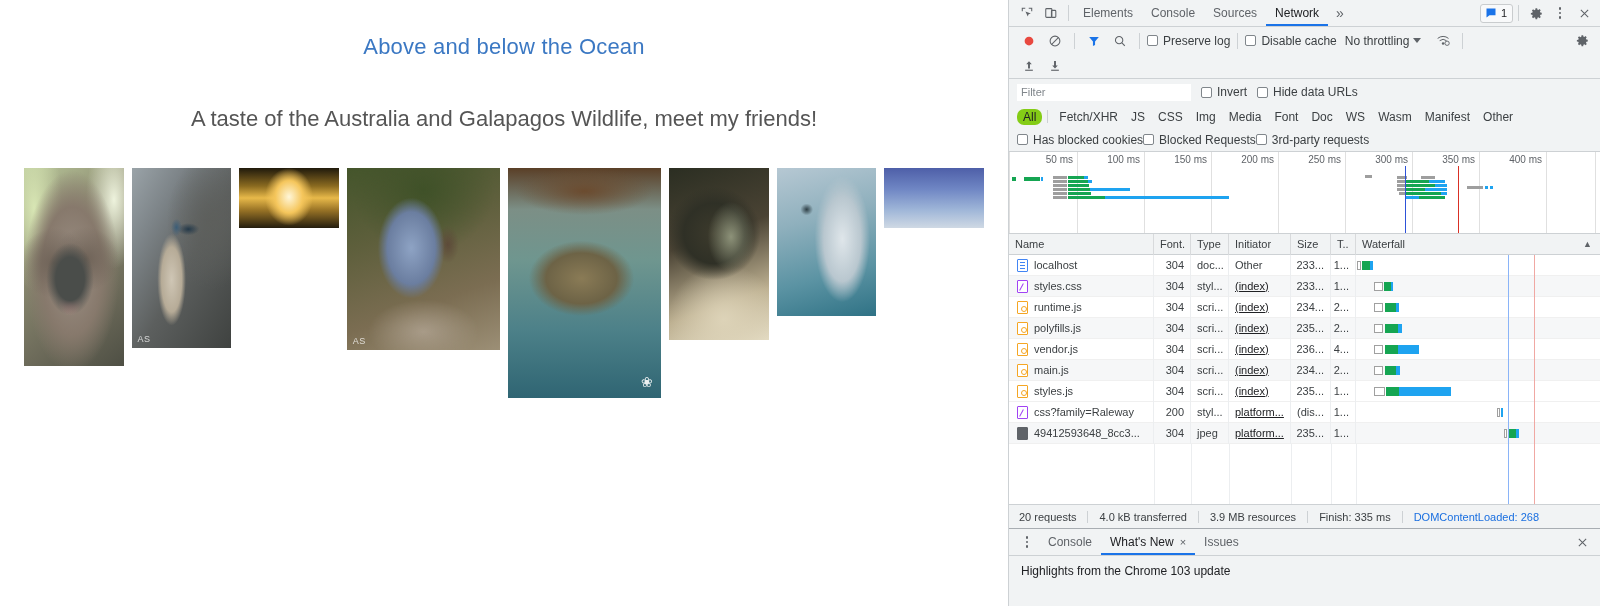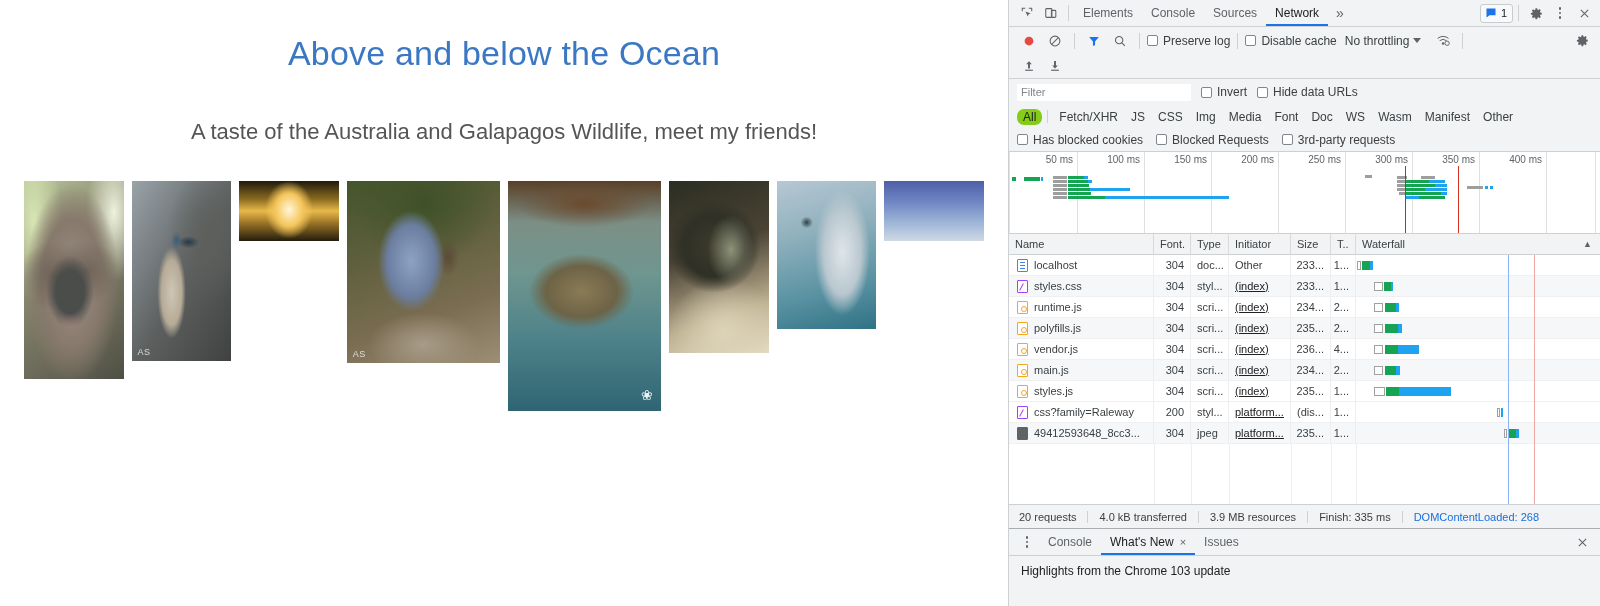--- a/index.html
+++ b/index.html
@@ -11,21 +11,21 @@
     color: #202124;
   }
   .screen { position: relative; width: 1600px; height: 606px; display: flex; }
 
   
   .page {
     width: 1008px; height: 606px; background: #fff;
     overflow: hidden; position: relative;
   }
   .page-title {
-    text-align: center; color: #3b78c3; font-size: 34px;
+    text-align: center; color: #3b78c3; font-size: 22px;
     font-weight: 400; margin-top: 34px; letter-spacing: .2px;
   }
   .page-sub {
     text-align: center; color: #555; font-size: 22px;
     font-weight: 400; margin-top: 46px;
   }
   .gallery {
     margin-top: 36px; padding: 0 24px;
     display: flex; gap: 8px; align-items: flex-start;
   }
@@ -168,21 +168,21 @@
   .type-row {
     height: 23px; display: flex; align-items: center; gap: 1px;
     padding: 0 8px; background: #f1f3f4; flex: none;
   }
   .type-pill {
     padding: 1px 6px; border-radius: 7px; color: #3c4043; white-space: nowrap;
   }
   .type-pill.active { background: #84cc16; color: #202124; text-align: center; }
   .type-divider { width: 1px; height: 13px; background: #cdd1d4; margin: 0 4px; }
   .blocked-row {
-    height: 24px; display: flex; align-items: center; gap: 13px;
+    height: 24px; display: flex; align-items: center; 
     padding: 0 8px; background: #f1f3f4;
     border-bottom: 1px solid #cdd1d4; flex: none;
   }
 
   
   .overview {
     height: 82px; background: #fff; position: relative; flex: none;
     border-bottom: 1px solid #cdd1d4; overflow: hidden;
   }
   .ov-ruler { position: absolute; inset: 0; }

